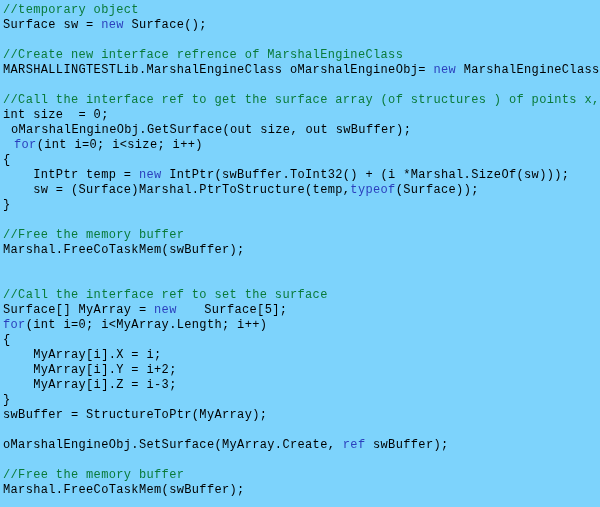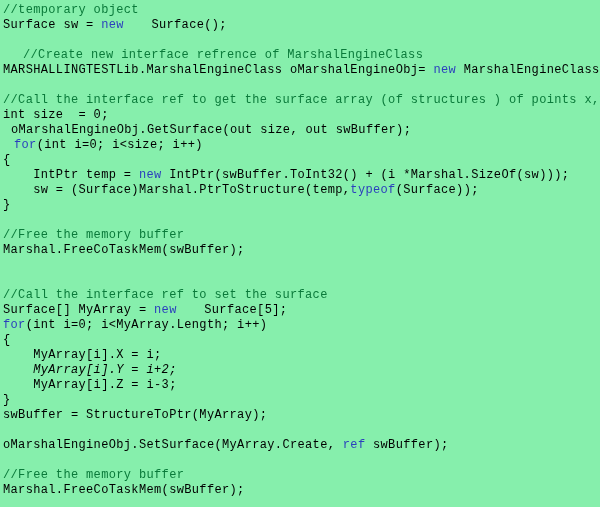--- a/index.html
+++ b/index.html
@@ -31,47 +31,47 @@
     font-family: "Liberation Mono", "DejaVu Sans Mono", monospace;
   }
   .tok-com  { color: #0a7a3a; }
   .tok-kw   { color: #2b3fbd; }
   .tok-txt  { color: #000000; }
   .blank { height: 15px; }
 </style>
 </head>
 <body>
 
-<div id="code-viewer" style="background: #86efac;">
+<div id="code-viewer" style="background: #7dd3fc;">
   <div id="code-lines">
       <div class="code-line" style="height: 15px; line-height: 15px; font-size: 12px;"><span class="tok-com" style="color: rgb(10, 122, 58);">//temporary object</span></div>
-      <div class="code-line" style="height: 15px; line-height: 15px; font-size: 12px;"><span class="tok-txt" style="color: rgb(0, 0, 0);">Surface sw = </span><span class="tok-kw" style="color: rgb(43, 63, 189);">new</span><span class="tok-txt" style="color: rgb(0, 0, 0); padding-left: 20px;"> Surface();</span></div>
+      <div class="code-line" style="height: 15px; line-height: 15px; font-size: 12px;"><span class="tok-txt" style="color: rgb(0, 0, 0);">Surface sw = </span><span class="tok-kw" style="color: rgb(43, 63, 189);">new</span><span class="tok-txt" style="color: rgb(0, 0, 0);"> Surface();</span></div>
       <div class="code-line blank" style="height: 15px; line-height: 15px; font-size: 12px;">&nbsp;</div>
-      <div class="code-line" style="height: 15px; line-height: 15px; font-size: 12px;"><span class="tok-com" style="color: rgb(10, 122, 58); margin-left: 20px;">//Create new interface refrence of MarshalEngineClass</span></div>
+      <div class="code-line" style="height: 15px; line-height: 15px; font-size: 12px;"><span class="tok-com" style="color: rgb(10, 122, 58);">//Create new interface refrence of MarshalEngineClass</span></div>
       <div class="code-line" style="height: 15px; line-height: 15px; font-size: 12px;"><span class="tok-txt" style="color: rgb(0, 0, 0); text-align: right;">MARSHALLINGTESTLib.MarshalEngineClass oMarshalEngineObj= </span><span class="tok-kw" style="color: rgb(43, 63, 189);">new</span><span class="tok-txt" style="color: rgb(0, 0, 0);"> MarshalEngineClass();</span></div>
       <div class="code-line blank" style="height: 15px; line-height: 15px; font-size: 12px;">&nbsp;</div>
       <div class="code-line" style="height: 15px; line-height: 15px; font-size: 12px;"><span class="tok-com" style="color: rgb(10, 122, 58);">//Call the interface ref to get the surface array (of structures ) of points x,y,z</span></div>
       <div class="code-line" style="height: 15px; line-height: 15px; font-size: 12px;"><span class="tok-txt" style="color: rgb(0, 0, 0);">int size  = 0;</span></div>
       <div class="code-line" style="height: 15px; line-height: 15px; font-size: 12px; margin-left: 8px;"><span class="tok-txt" style="color: rgb(0, 0, 0);">oMarshalEngineObj.GetSurface(out size, out swBuffer);</span></div>
       <div class="code-line" style="height: 15px; line-height: 15px; font-size: 12px; margin-left: 11px;"><span class="tok-kw" style="color: rgb(43, 63, 189);">for</span><span class="tok-txt" style="color: rgb(0, 0, 0);">(int i=0; i&lt;size; i++)</span></div>
       <div class="code-line" style="height: 15px; line-height: 15px; font-size: 12px;"><span class="tok-txt" style="color: rgb(0, 0, 0);">{</span></div>
       <div class="code-line" style="height: 15px; line-height: 15px; font-size: 12px;"><span class="tok-txt" style="color: rgb(0, 0, 0);">    IntPtr temp = </span><span class="tok-kw" style="color: rgb(43, 63, 189);">new</span><span class="tok-txt" style="color: rgb(0, 0, 0);"> IntPtr(swBuffer.ToInt32() + (i *Marshal.SizeOf(sw)));</span></div>
       <div class="code-line" style="height: 15px; line-height: 15px; font-size: 12px;"><span class="tok-txt" style="color: rgb(0, 0, 0);">    sw = (Surface)Marshal.PtrToStructure(temp,</span><span class="tok-kw" style="color: rgb(43, 63, 189); margin-top: 48px;">typeof</span><span class="tok-txt" style="color: rgb(0, 0, 0);">(Surface));</span></div>
       <div class="code-line" style="height: 15px; line-height: 15px; font-size: 12px;"><span class="tok-txt" style="color: rgb(0, 0, 0);">}</span></div>
       <div class="code-line blank" style="height: 15px; line-height: 15px; font-size: 12px;">&nbsp;</div>
       <div class="code-line" style="height: 15px; line-height: 15px; font-size: 12px;"><span class="tok-com" style="color: rgb(10, 122, 58);">//Free the memory buffer</span></div>
       <div class="code-line" style="height: 15px; line-height: 15px; font-size: 12px;"><span class="tok-txt" style="color: rgb(0, 0, 0);">Marshal.FreeCoTaskMem(swBuffer);</span></div>
       <div class="code-line blank" style="height: 15px; line-height: 15px; font-size: 12px;">&nbsp;</div>
       <div class="code-line blank" style="height: 15px; line-height: 15px; font-size: 12px;">&nbsp;</div>
       <div class="code-line" style="height: 15px; line-height: 15px; font-size: 12px;"><span class="tok-com" style="color: rgb(10, 122, 58);">//Call the interface ref to set the surface</span></div>
       <div class="code-line" style="height: 15px; line-height: 15px; font-size: 12px;"><span class="tok-txt" style="color: rgb(0, 0, 0);">Surface[] MyArray = </span><span class="tok-kw" style="color: rgb(43, 63, 189);">new</span><span class="tok-txt" style="color: rgb(0, 0, 0); padding-left: 20px;"> Surface[5];</span></div>
       <div class="code-line" style="height: 15px; line-height: 15px; font-size: 12px;"><span class="tok-kw" style="color: rgb(43, 63, 189);">for</span><span class="tok-txt" style="color: rgb(0, 0, 0);">(int i=0; i&lt;MyArray.Length; i++)</span></div>
       <div class="code-line" style="height: 15px; line-height: 15px; font-size: 12px;"><span class="tok-txt" style="color: rgb(0, 0, 0);">{</span></div>
       <div class="code-line" style="height: 15px; line-height: 15px; font-size: 12px;"><span class="tok-txt" style="color: rgb(0, 0, 0);">    MyArray[i].X = i;</span></div>
-      <div class="code-line" style="height: 15px; line-height: 15px; font-size: 12px;"><span class="tok-txt" style="color: rgb(0, 0, 0); font-style: italic;">    MyArray[i].Y = i+2;</span></div>
+      <div class="code-line" style="height: 15px; line-height: 15px; font-size: 12px;"><span class="tok-txt" style="color: rgb(0, 0, 0);">    MyArray[i].Y = i+2;</span></div>
       <div class="code-line" style="height: 15px; line-height: 15px; font-size: 12px;"><span class="tok-txt" style="color: rgb(0, 0, 0);">    MyArray[i].Z = i-3;</span></div>
       <div class="code-line" style="height: 15px; line-height: 15px; font-size: 12px;"><span class="tok-txt" style="color: rgb(0, 0, 0);">}</span></div>
       <div class="code-line" style="height: 15px; line-height: 15px; font-size: 12px;"><span class="tok-txt" style="color: rgb(0, 0, 0);">swBuffer = StructureToPtr(MyArray);</span></div>
       <div class="code-line blank" style="height: 15px; line-height: 15px; font-size: 12px;">&nbsp;</div>
       <div class="code-line" style="height: 15px; line-height: 15px; font-size: 12px;"><span class="tok-txt" style="color: rgb(0, 0, 0);">oMarshalEngineObj.SetSurface(MyArray.Create, </span><span class="tok-kw" style="color: rgb(43, 63, 189);">ref</span><span class="tok-txt" style="color: rgb(0, 0, 0);"> swBuffer);</span></div>
       <div class="code-line blank" style="height: 15px; line-height: 15px; font-size: 12px;">&nbsp;</div>
       <div class="code-line" style="height: 15px; line-height: 15px; font-size: 12px;"><span class="tok-com" style="color: rgb(10, 122, 58);">//Free the memory buffer</span></div>
       <div class="code-line" style="height: 15px; line-height: 15px; font-size: 12px;"><span class="tok-txt" style="color: rgb(0, 0, 0);">Marshal.FreeCoTaskMem(swBuffer);</span></div>
     </div>
 </div>

